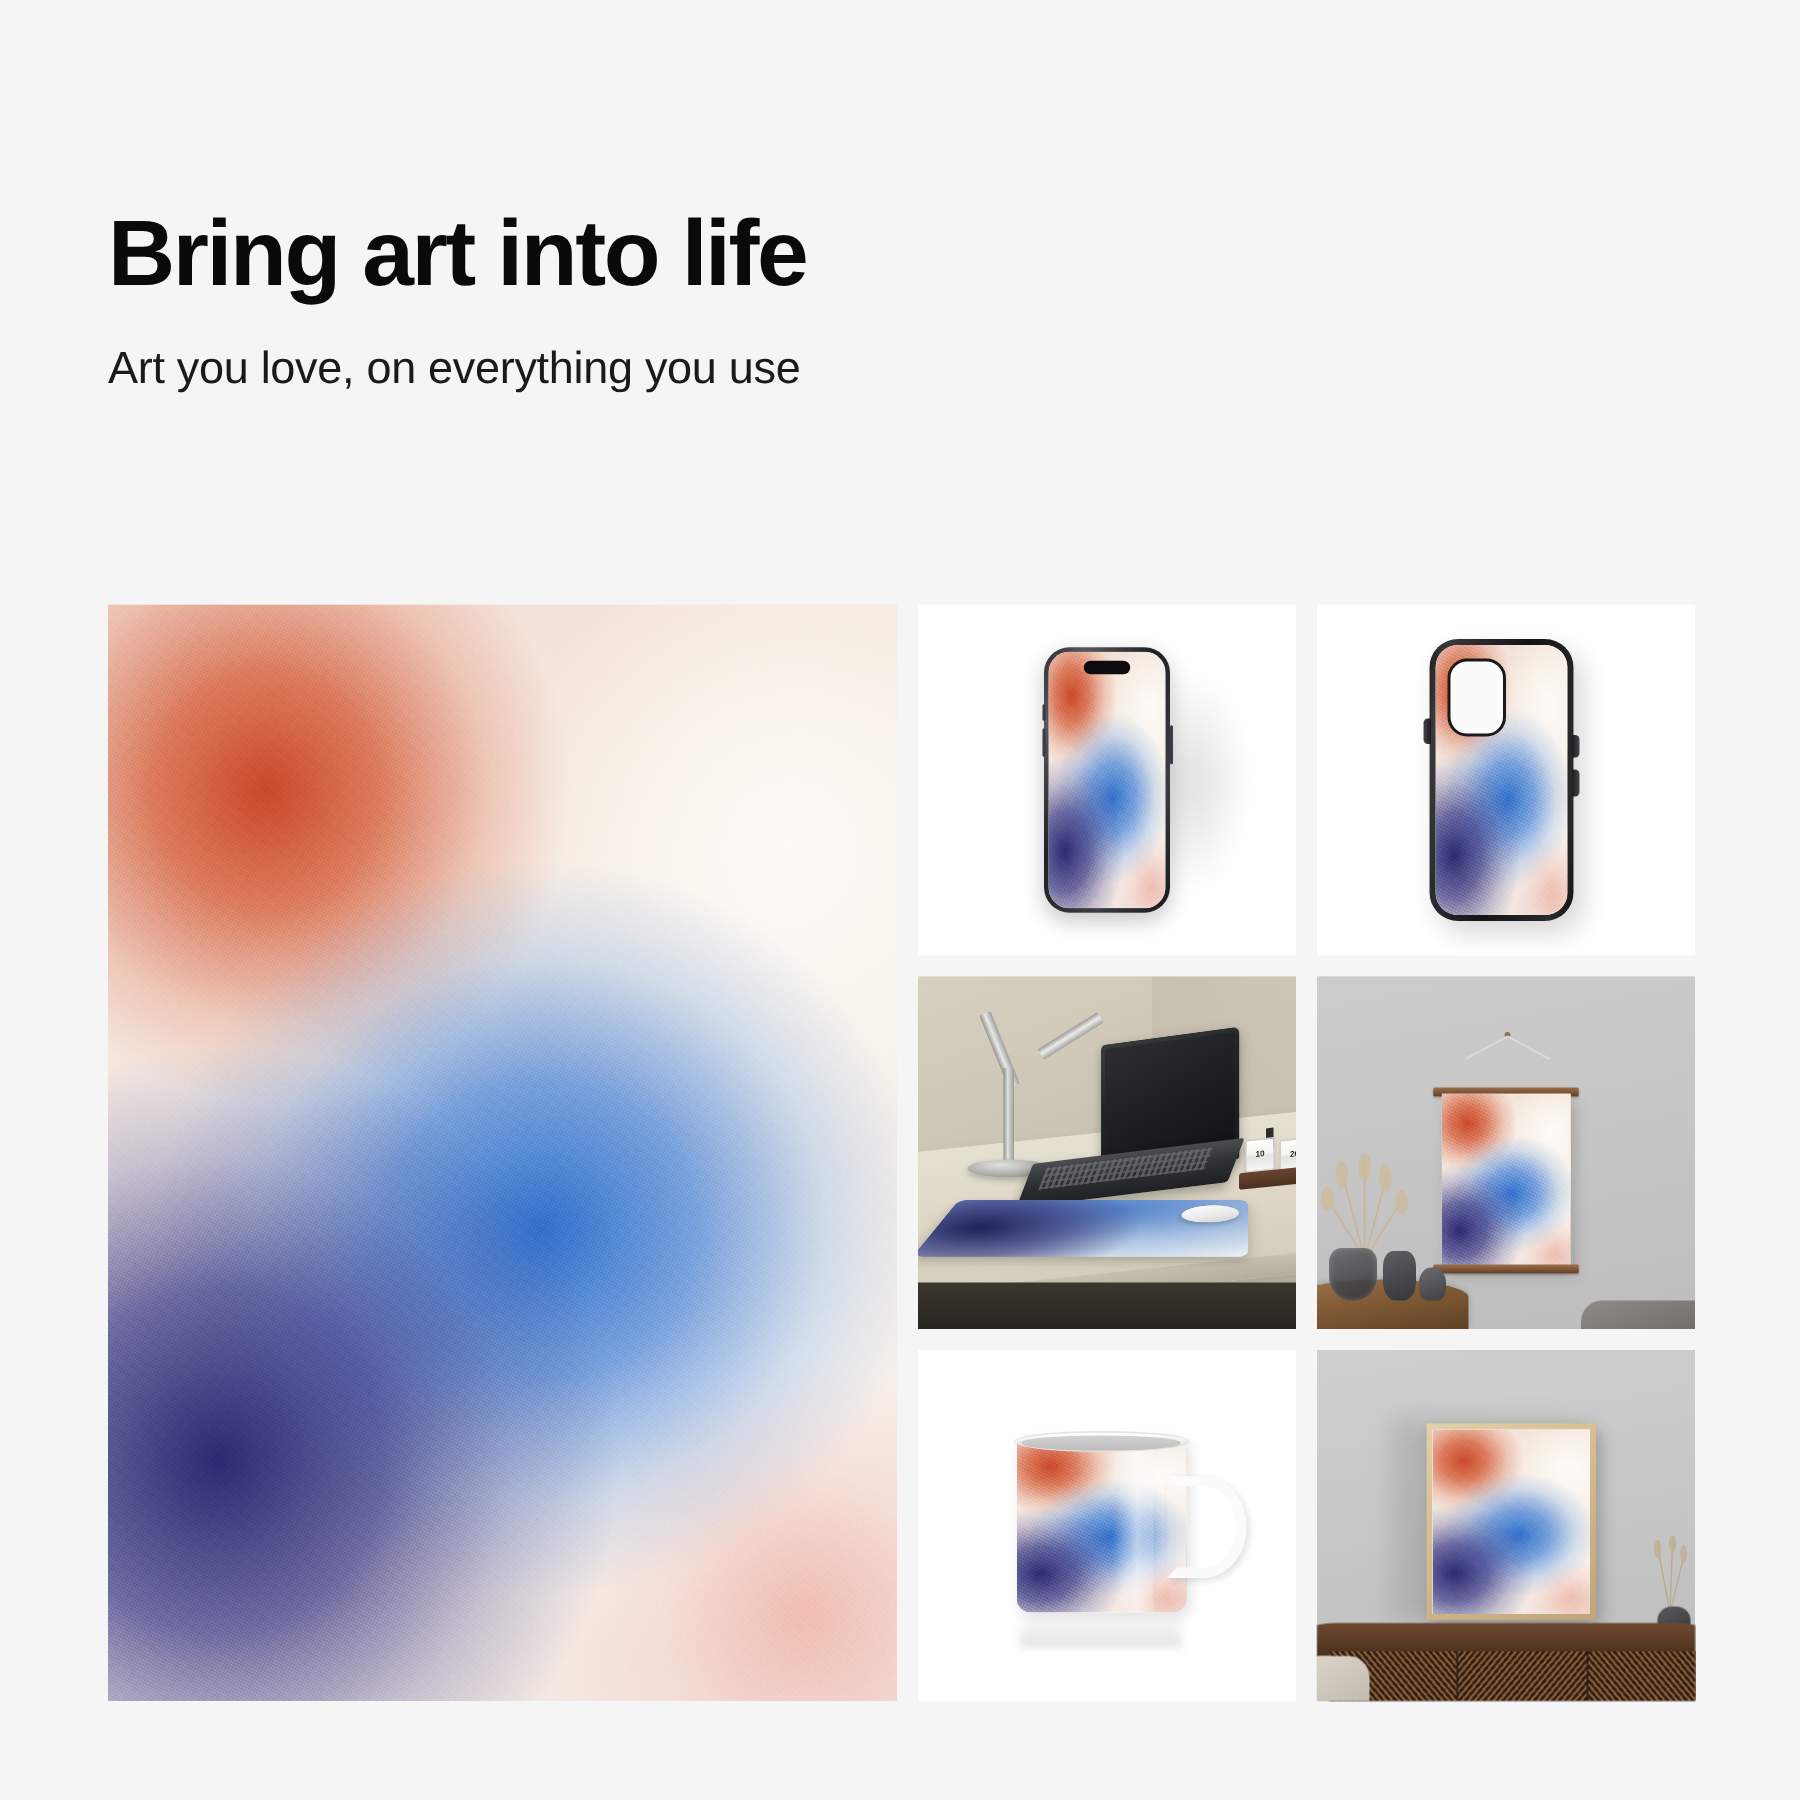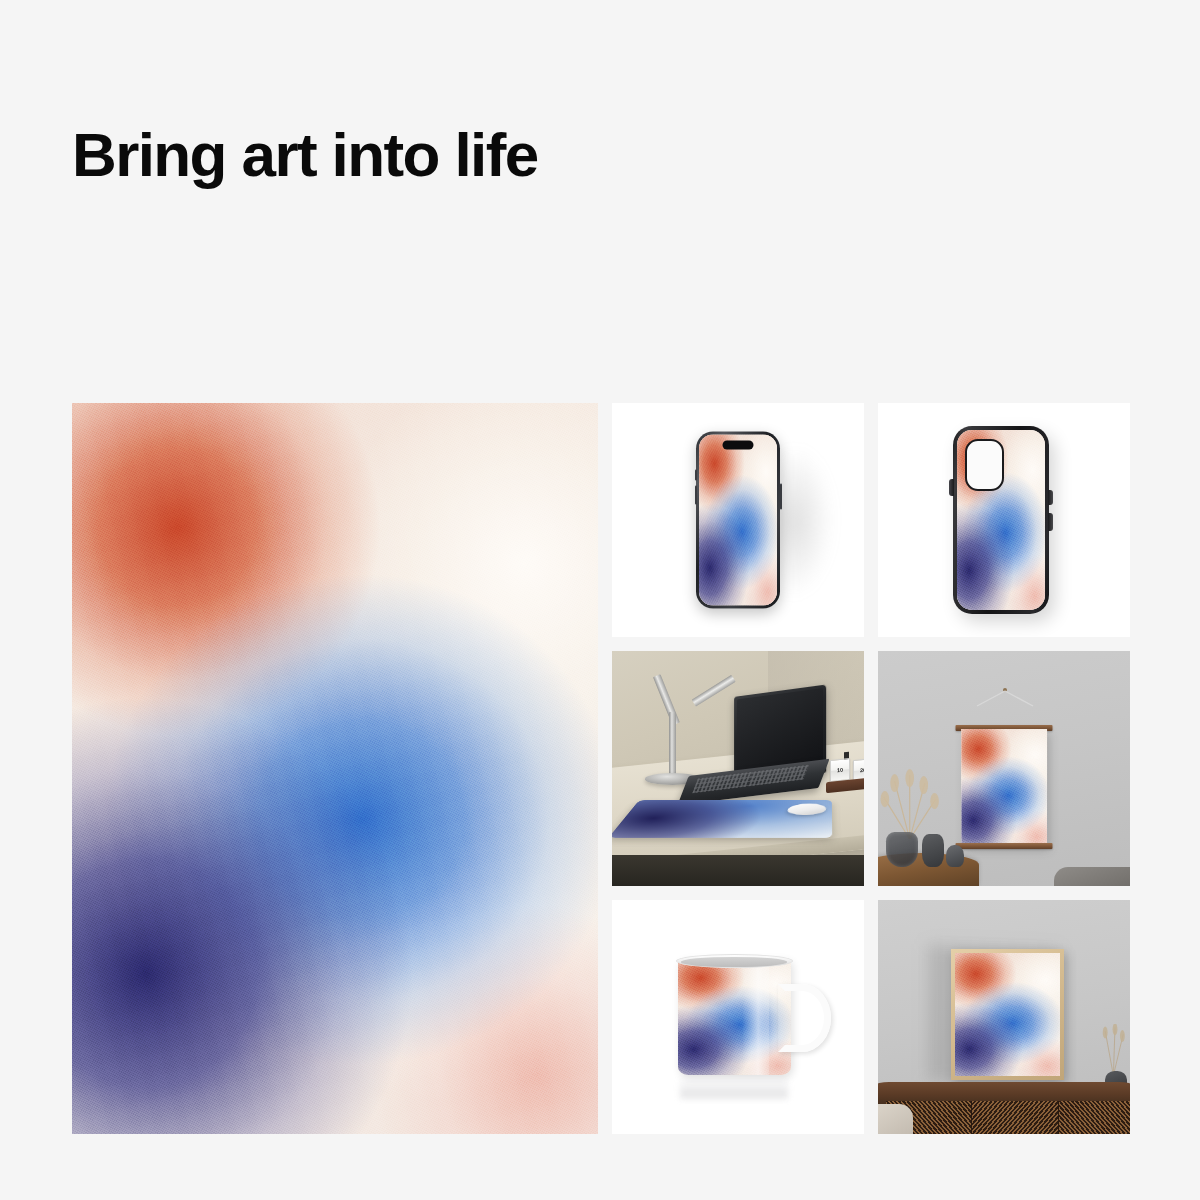--- a/index.html
+++ b/index.html
@@ -10,21 +10,21 @@
     overflow: hidden;
   }
 
   body {
     background: #f5f5f5;
     font-family: "Liberation Sans", sans-serif;
     position: relative;
   }
 
   
-  .header { position: absolute; left: 72px; top: 120px; }
+  .header { position: absolute; left: 72px; top: 135px; }
 
   .headline {
     font-size: 62px;
     font-weight: 800;
     letter-spacing: -1.6px;
     color: #0a0a0a;
     line-height: 1.12;
     white-space: nowrap;
   }
 
@@ -578,20 +578,21 @@
     width: 17%; height: 13%;
     border-radius: 10px 14px 0 0;
     background: linear-gradient(150deg, #ddd6cb, #c3bbb0);
   }
 </style>
 </head>
 <body>
 
 <div class="header">
   <div class="headline">Bring art into life</div>
+  <div class="subtitle">Art you love, on everything you use</div>
 </div>
 
 <div class="gallery">
 
   <div class="hero-tile">
     <div class="art"></div>
   </div>
 
   <div class="grid-col">
 

